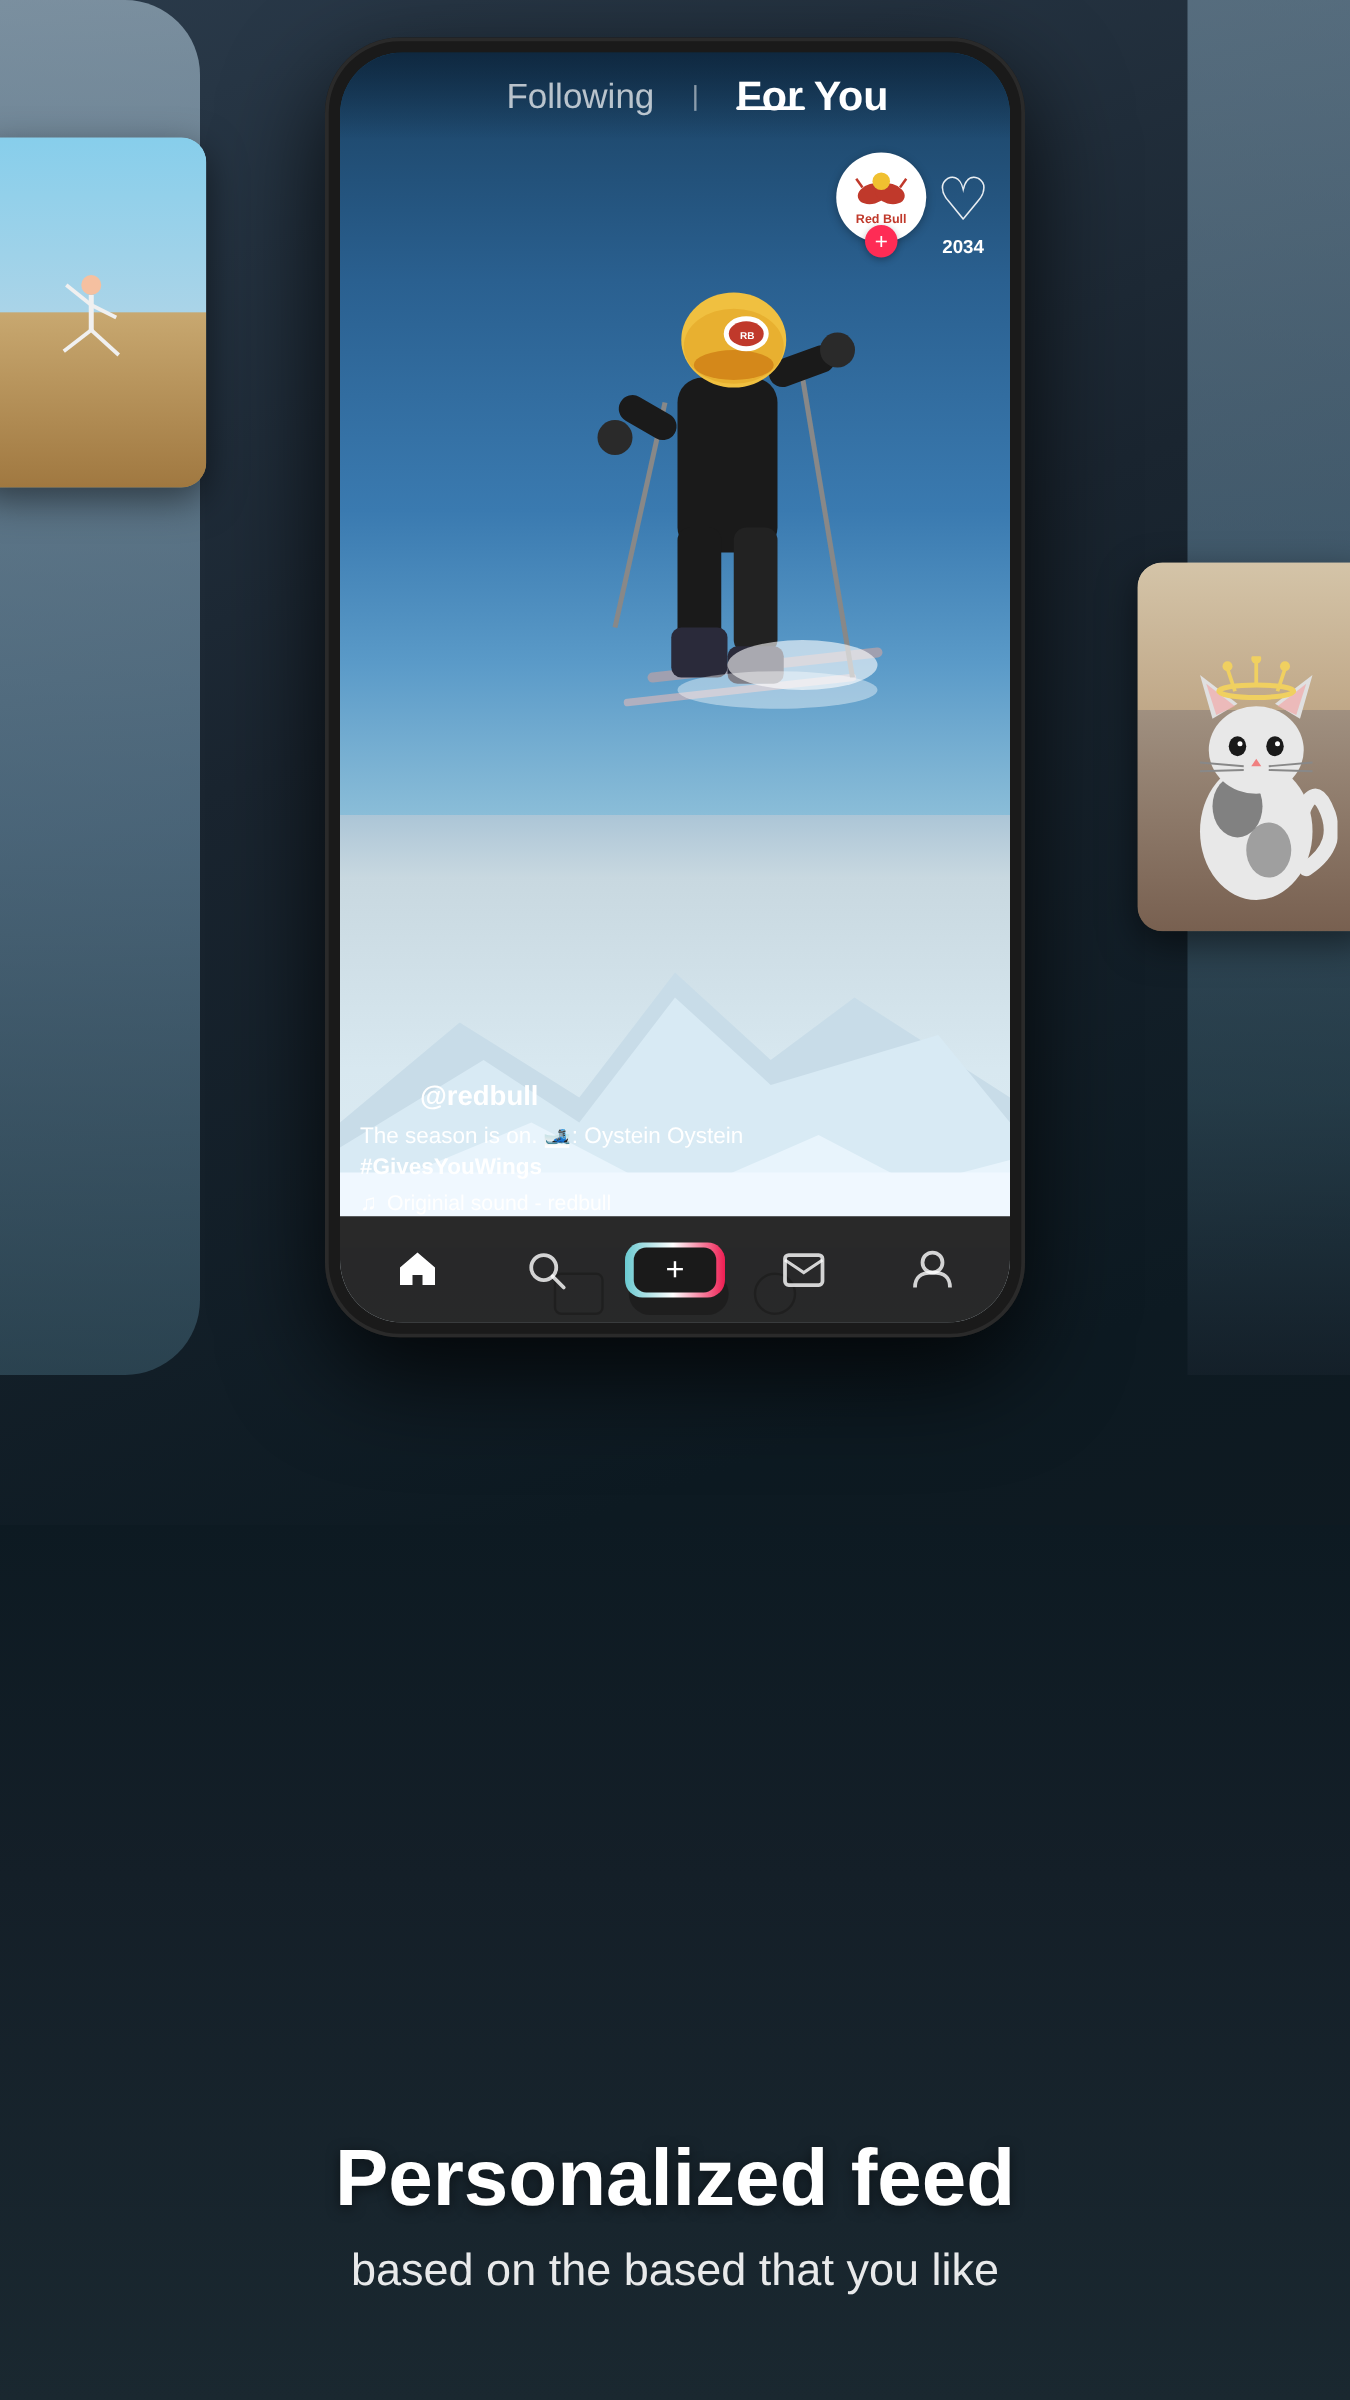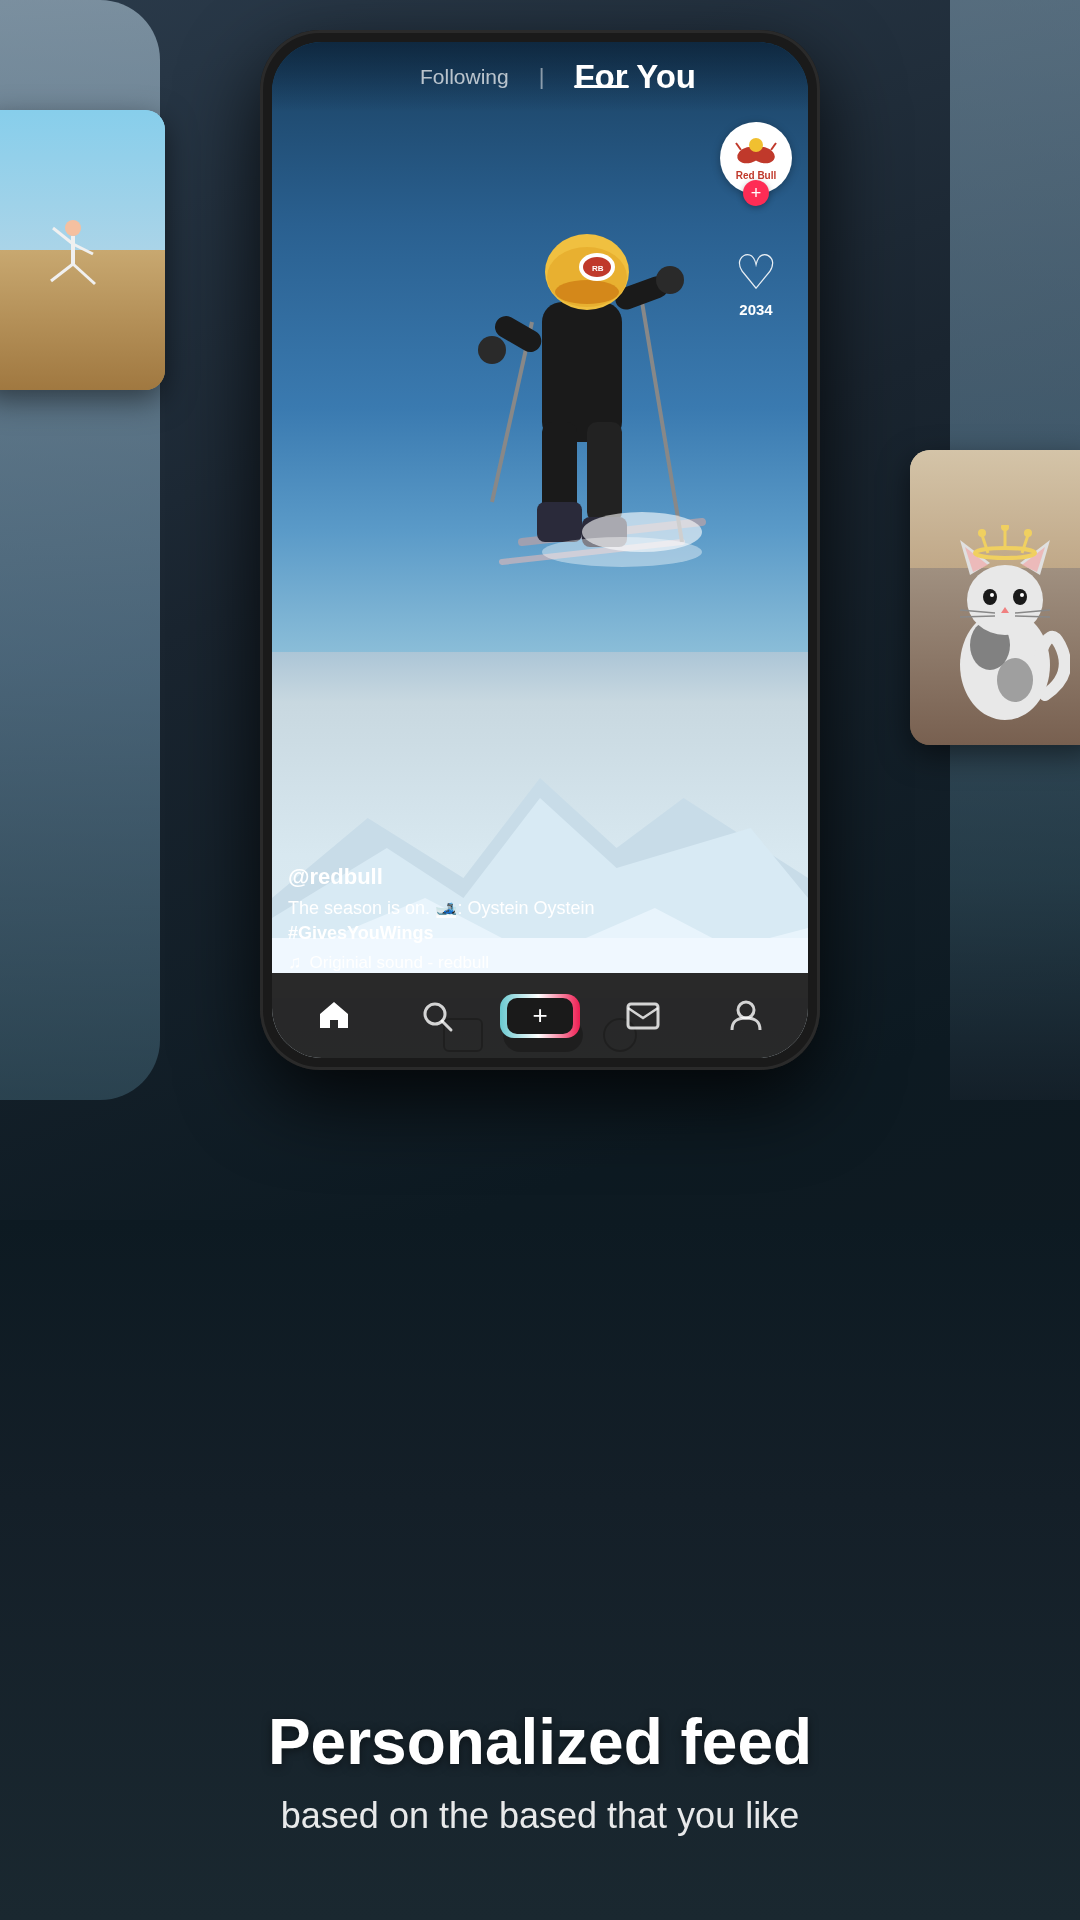--- a/index.html
+++ b/index.html
@@ -104,21 +104,21 @@
       background: linear-gradient(180deg, rgba(10,30,50,0.7) 0%, transparent 100%);
       display: flex;
       align-items: center;
       justify-content: center;
       gap: 30px;
       z-index: 50;
     }
 
     .nav-following {
       color: rgba(255,255,255,0.7);
-      font-size: 21px;
+      font-size: 28px;
       font-weight: 400;
       margin-left: 36px;
     }
 
     .nav-divider {
       color: rgba(255,255,255,0.5);
       font-size: 22px;
     }
 
     .nav-for-you {
@@ -135,23 +135,23 @@
       background: #fff;
       border-radius: 2px;
     }
 
     
     .right-sidebar {
       position: absolute;
       right: 16px;
       top: 80px;
       display: flex;
-      flex-direction: column;
-      align-items: center;
-      gap: 29px;
+      flex-direction: row;
+      align-items: center;
+      gap: 8px;
       z-index: 50;
     }
 
     
     .redbull-logo {
       width: 72px;
       height: 72px;
       background: #fff;
       border-radius: 50%;
       display: flex;
@@ -216,20 +216,21 @@
       left: 16px;
       right: 100px;
       z-index: 50;
     }
 
     .username {
       color: #fff;
       font-size: 22px;
       font-weight: 700;
       margin-bottom: 6px;
+      margin-left: 48px;
     }
 
     .description {
       color: #fff;
       font-size: 18px;
       line-height: 1.4;
       margin-bottom: 6px;
     }
 
     .hashtag {

